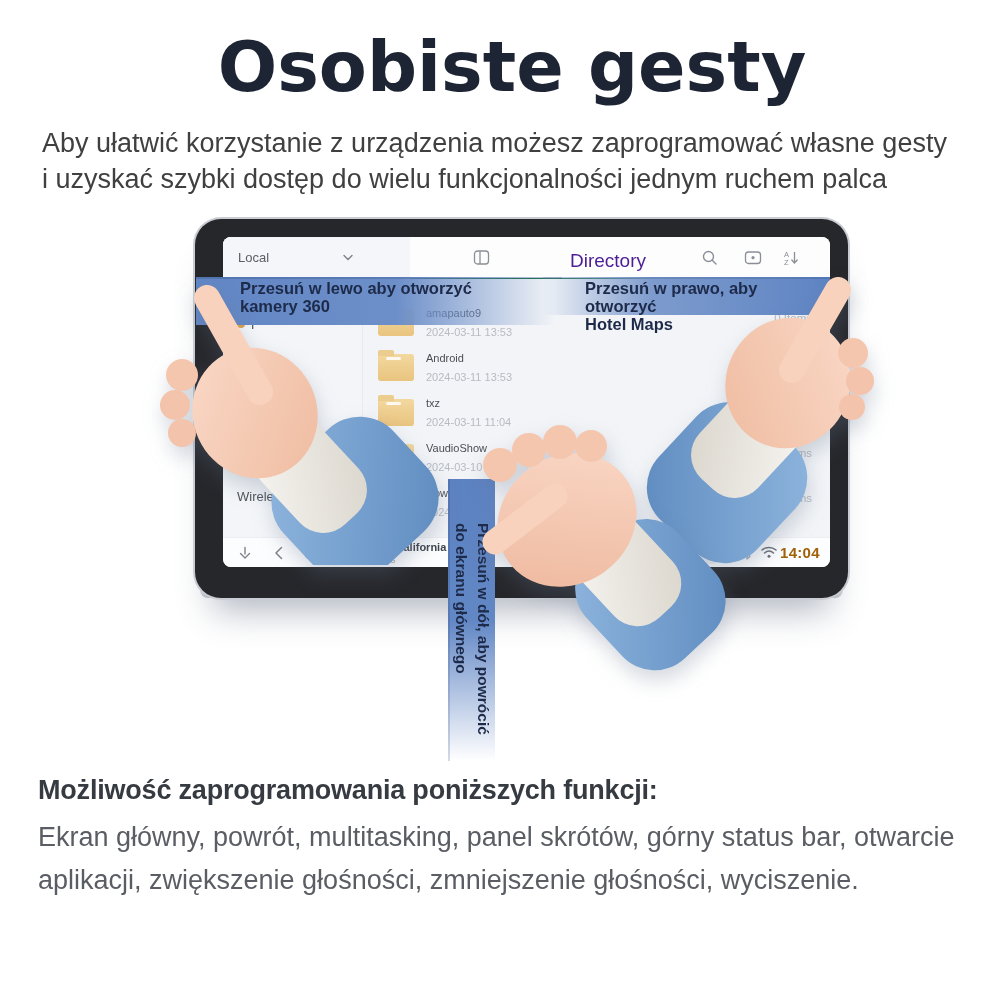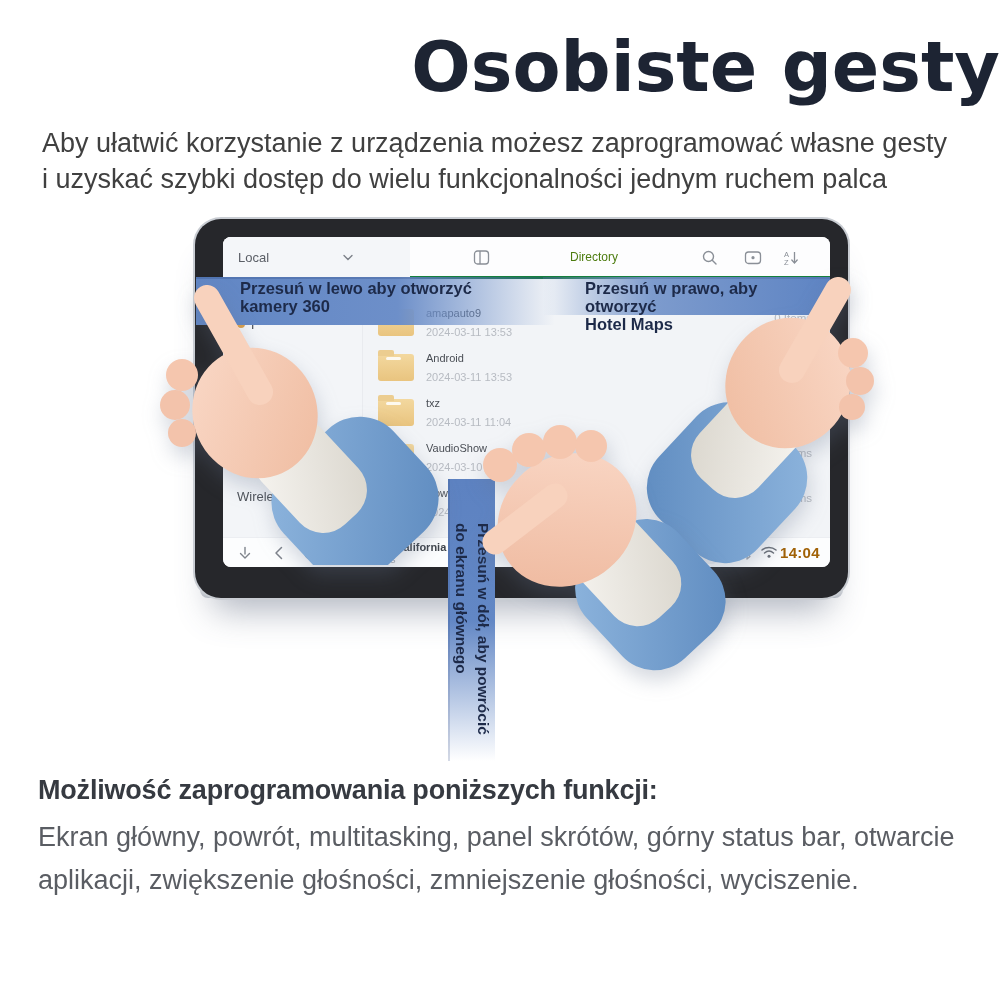--- a/index.html
+++ b/index.html
@@ -1,42 +1,42 @@
 <!DOCTYPE html>
 <html><head>
 <meta charset="utf-8">
 <style>
   * { margin:0; padding:0; box-sizing:border-box; }
   html,body { width:1000px; height:1000px; background:#ffffff; font-family:"Liberation Sans", sans-serif; }
   .page { position:relative; width:1000px; height:1000px; overflow:hidden; background:#fff; }
 
   
-  .title { margin-top:30px; text-align:right; font-family:"DejaVu Sans","Liberation Sans",sans-serif;
+  .title { margin-top:30px; text-align:center; font-family:"DejaVu Sans","Liberation Sans",sans-serif;
            font-weight:800; font-size:70px; line-height:1.06; color:#1d2433; letter-spacing:0;margin-left:24px; }
   .intro { margin:22px 40px 0 42px; font-size:27px; line-height:1.33; color:#404040; font-weight:400; }
 
   
   .scene { position:relative; height:555px; margin-top:12px; }
 
   .stand { position:absolute; left:200px; top:372px; width:643px; height:16px; border-radius:8px;
            background:linear-gradient(180deg,#eef0f2,#c5c9cf); z-index:1; }
 
   .tablet { position:absolute; left:195px; top:9px; width:653px; height:379px; border-radius:26px;
             background:#26272b; z-index:2;
             box-shadow:0 0 0 2px #c9cdd3, 0 30px 35px -18px rgba(80,92,115,.45); }
   .screen { position:absolute; left:28px; top:18px; width:607px; height:330px; border-radius:8px;
             background:#f2f4f7; overflow:hidden; }
 
   
-  .topbar { position:absolute; left:0; top:0; right:0; height:42px; background:#fdfdfe; border-bottom:3px solid #15803d; }
+  .topbar { position:absolute; left:0; top:0; right:0; height:42px; background:#fdfdfe; border-bottom:1px solid #15803d; }
   .tb-left { position:absolute; left:0; top:0; width:187px; height:42px; background:#f4f6f9; }
   .tb-local { position:absolute; left:15px; top:13px; font-size:13px; color:#5a5e66; }
   .tb-chev { position:absolute; left:120px; top:17px; }
   .tb-split { position:absolute; left:250px; top:12px; }
-  .tb-dir { position:absolute; left:347px; top:13px; font-size:12px; color:#4d7c0f; }
+  .tb-dir { position:absolute; left:347px; top:13px; font-size:19px; color:#4c1d95; }
   .tb-search { position:absolute; left:478px; top:12px; }
   .tb-newf { position:absolute; left:521px; top:12px; }
   .tb-sort { position:absolute; left:560px; top:12px; }
   .iconbtn { cursor:pointer; }
 
   
   .sidebar { position:absolute; left:0; top:42px; bottom:30px; width:140px; background:#f3f5f8; border-right:1px solid #e9ebef; }
   .sb-item { position:absolute; left:14px; font-size:13px; color:#4d5158; white-space:nowrap; }
   .sb-dot { display:inline-block; width:8px; height:8px; border-radius:50%; background:#dba04c; margin-right:6px; vertical-align:1px; }
 

